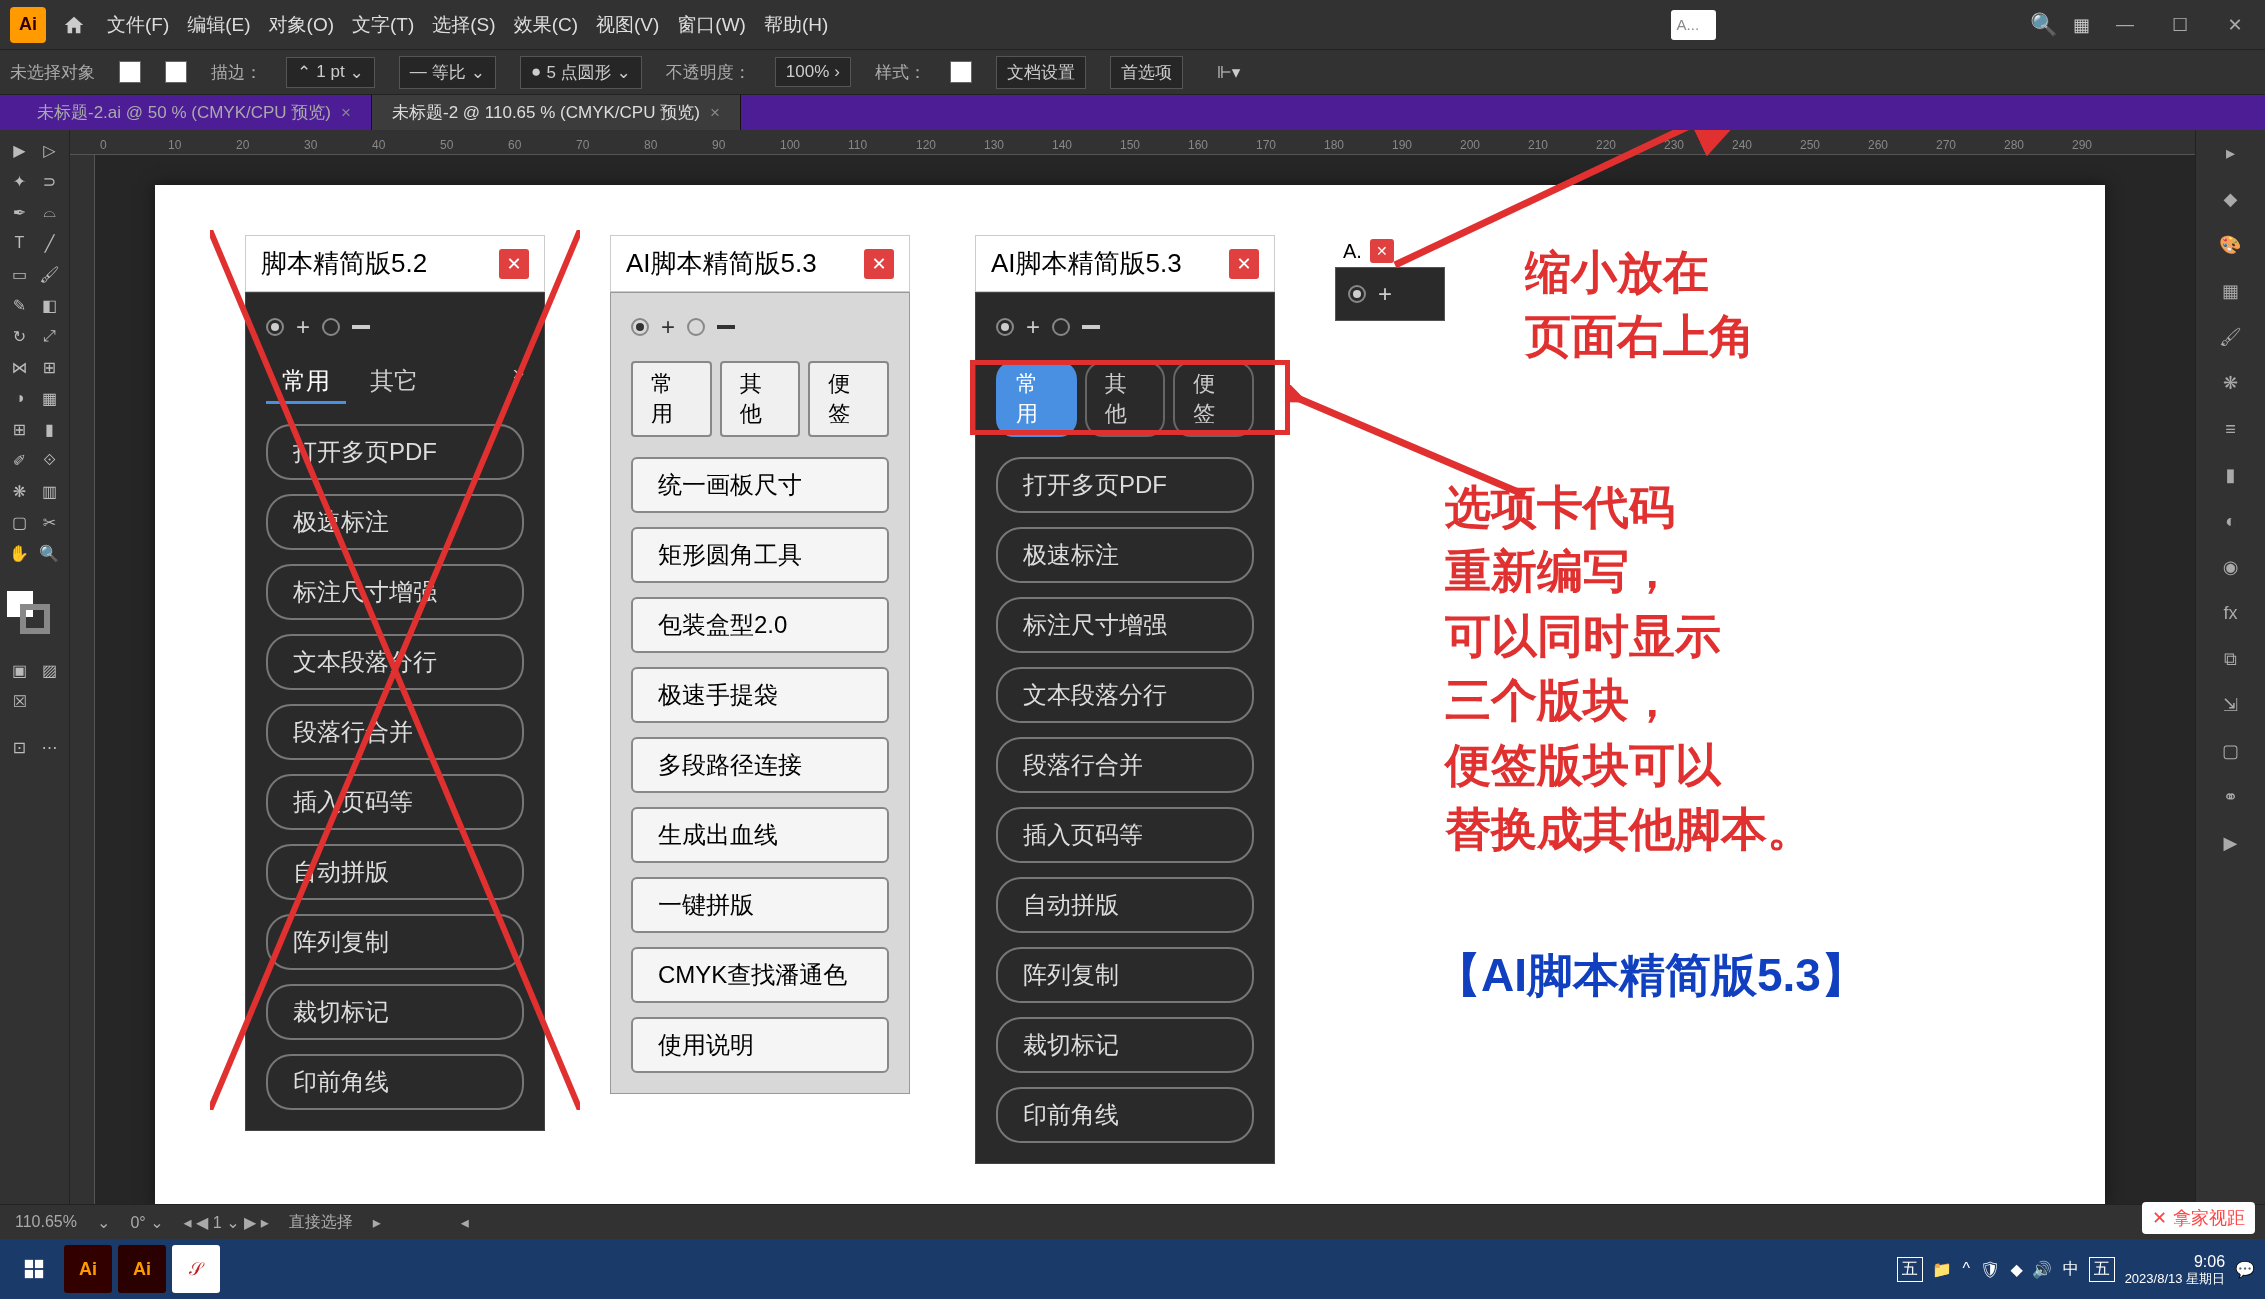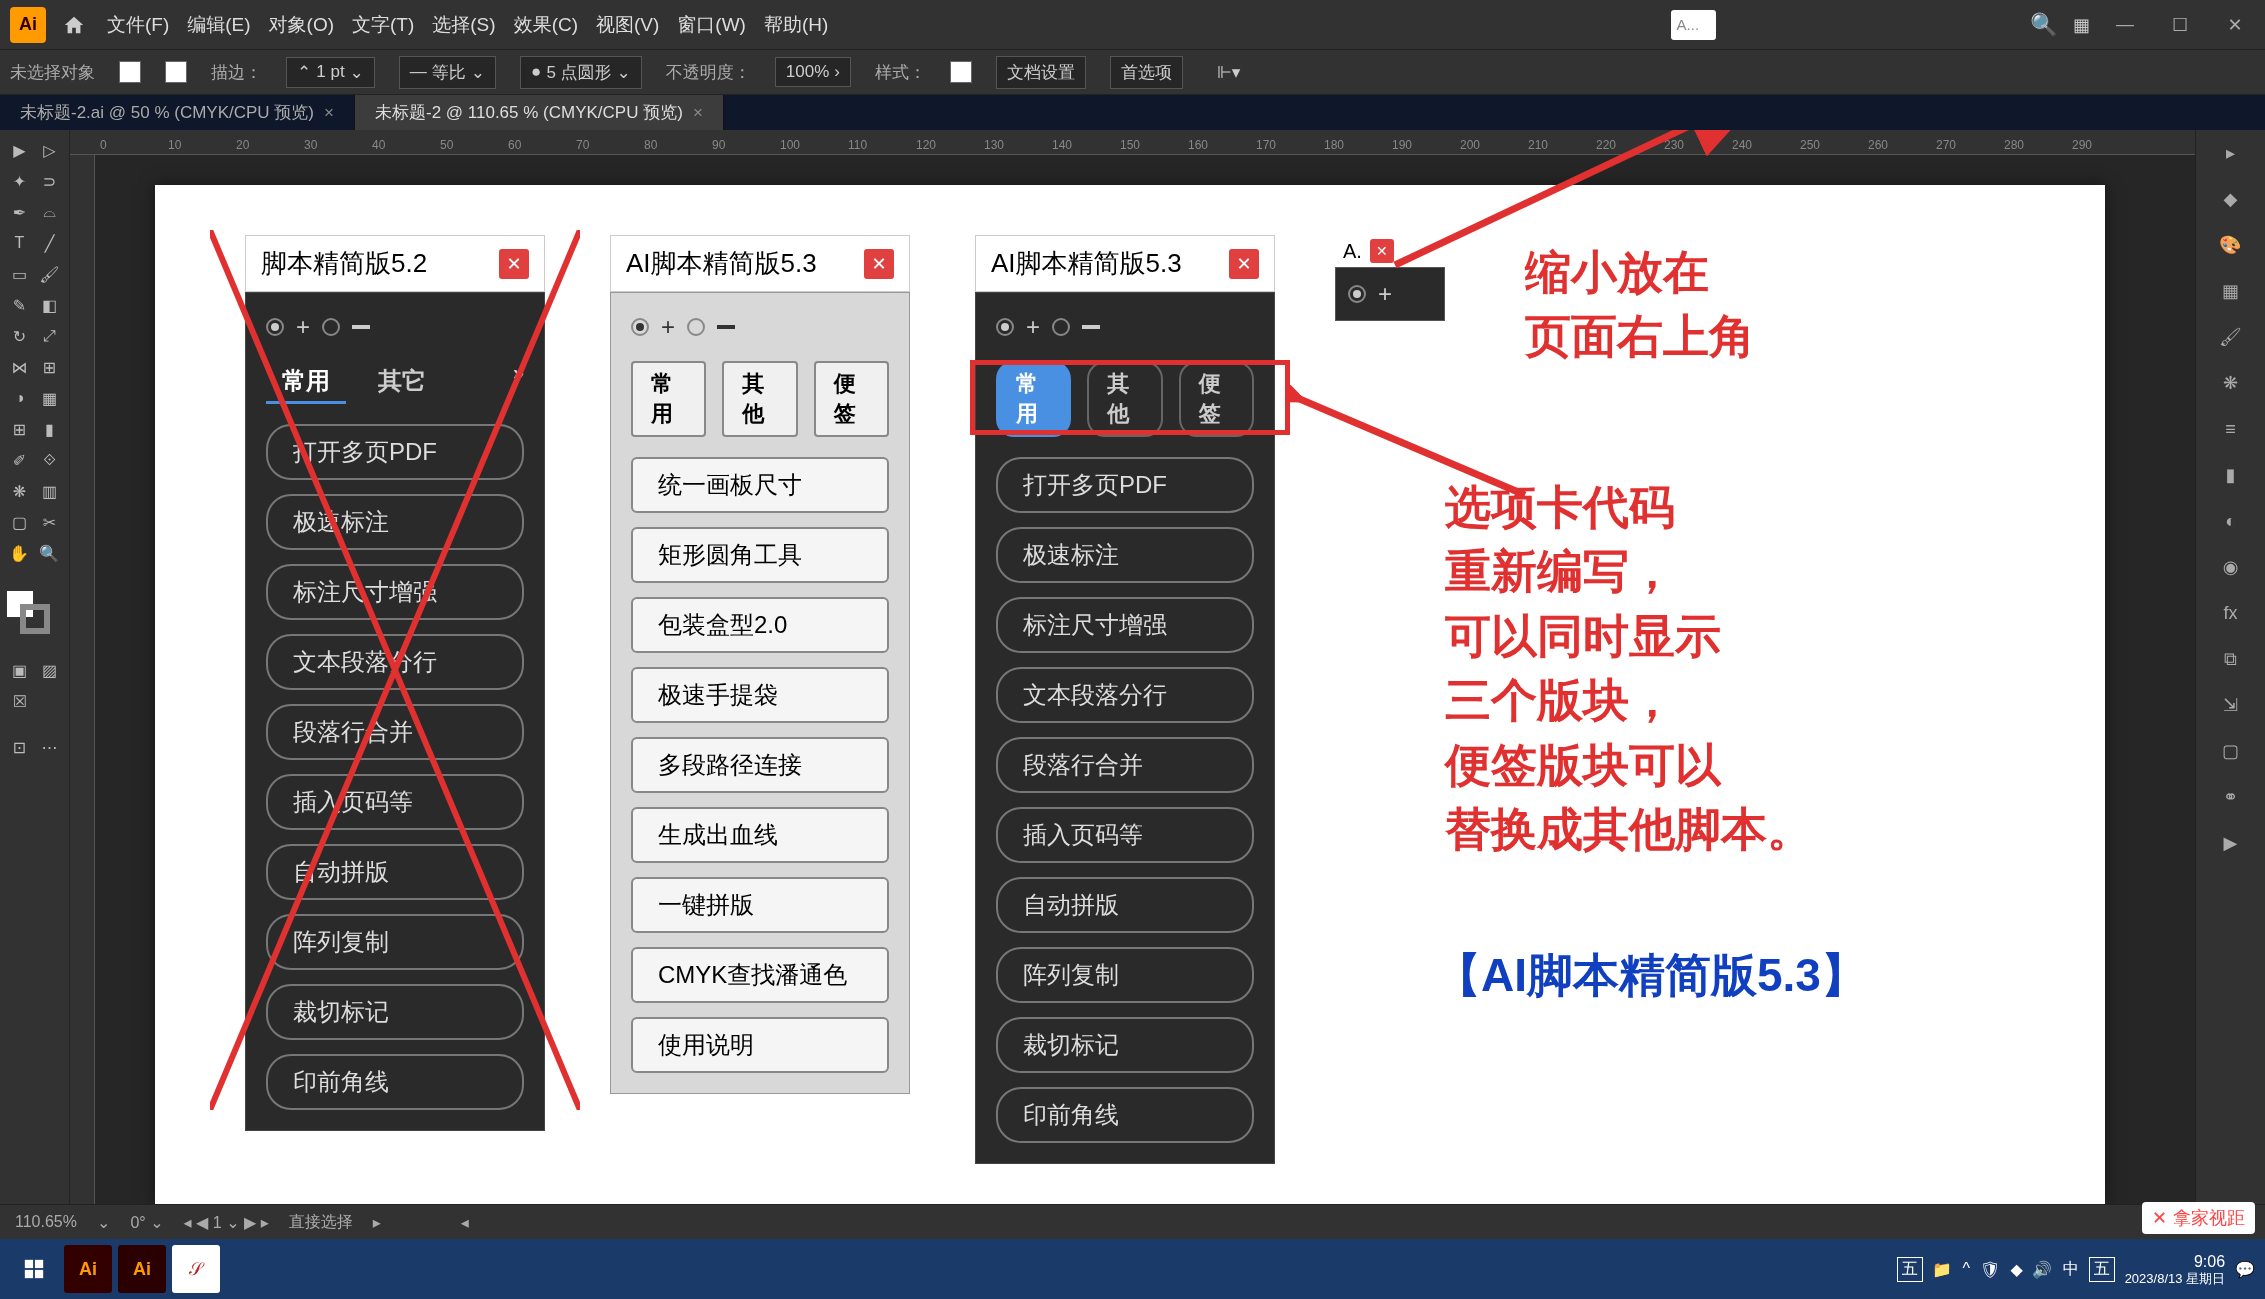--- a/index.html
+++ b/index.html
@@ -15,21 +15,21 @@
 .mag { font-size: 22px; }
 .winbtn { width: 40px; height: 24px; display: flex; align-items: center; justify-content: center; color: #aaa; }
 
 
 .propbar { height: 45px; background: #323232; display: flex; align-items: center; padding: 0 10px; border-bottom: 1px solid #222; gap: 24px; font-size: 17px; }
 .prop-label { color: #aaa; }
 .prop-dd { background: #262626; padding: 4px 10px; border: 1px solid #555; color: #ccc; display: flex; align-items: center; gap: 5px; }
 .swatch { width: 22px; height: 22px; background: #fff; border: 1px solid #666; }
 
 
-.tabsbar { height: 35px; background: #0f172a; display: flex; align-items: stretch; }
+.tabsbar { height: 35px; background: #4c1d95; display: flex; align-items: stretch; padding-left: 17px; }
 .doc-tab { padding: 6px 20px; color: #aaa; font-size: 17px; border-right: 1px solid #111; display: flex; align-items: center; gap: 10px; }
 .doc-tab.active { background: #3c3c3c; color: #ddd; }
 .tab-close { color: #888; }
 
 
 .main { display: flex; height: calc(100% - 50px - 45px - 35px - 35px - 60px); }
 
 
 .toolbar-left { width: 70px; background: #323232; border-right: 1px solid #222; padding: 5px; display: flex; flex-direction: column; gap: 1px; }
 .tool-row { display: flex; gap: 1px; }
@@ -58,21 +58,21 @@
 .sp-body-dark { background: #2a2a2a; padding: 20px; border: 1px solid #444; }
 .sp-body-light { background: #d8d8d8; padding: 20px; border: 1px solid #999; }
 .sp-controls { display: flex; align-items: center; gap: 12px; margin-bottom: 20px; }
 .sp-radio { width: 18px; height: 18px; border-radius: 50%; border: 2px solid #888; display: inline-block; position: relative; }
 .sp-radio.checked::after { content: ''; width: 8px; height: 8px; background: #ccc; border-radius: 50%; position: absolute; left: 3px; top: 3px; }
 .sp-radio.checked.light::after { background: #333; }
 .sp-plus { font-size: 24px; color: #ccc; }
 .sp-plus.light { color: #333; }
 .sp-minus { width: 18px; height: 4px; background: #ccc; }
 .sp-minus.light { background: #333; }
-.sp-tabs { display: flex; gap: 16px; margin-bottom: 20px; font-weight: bold; }
+.sp-tabs { display: flex; gap: 8px; margin-bottom: 20px; }
 .sp-tab { padding: 6px 18px; border-radius: 18px; font-size: 22px; border: 2px solid #666; }
 .sp-tab.dark { color: #ccc; background: transparent; }
 .sp-tab.dark.active { background: #4a90e2; color: #fff; border-color: #4a90e2; }
 .sp-tab.light { background: #f0f0f0; color: #000; border: 2px solid #888; border-radius: 4px; }
 .sp-tab-text { font-size: 24px; color: #ccc; padding: 4px 16px; }
 .sp-tab-text.active { color: #fff; border-bottom: 3px solid #4a90e2; }
 .sp-chevron { color: #ccc; font-size: 20px; margin-left: auto; }
 .sp-buttons { display: flex; flex-direction: column; gap: 14px; }
 .sp-btn { padding: 10px 25px; border-radius: 25px; font-size: 24px; text-align: left; border: 2px solid #777; }
 .sp-btn.dark { background: transparent; color: #ddd; }

